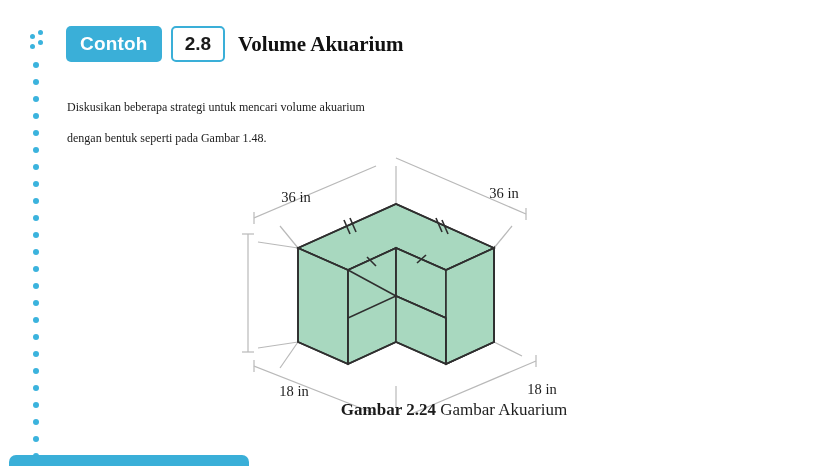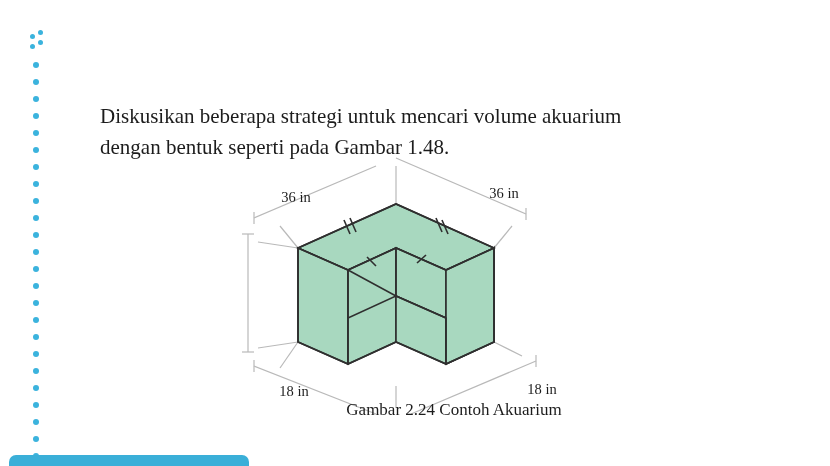--- a/index.html
+++ b/index.html
@@ -83,26 +83,25 @@
     font-size: 21px;
     color: #111111;
   }
 
   
   #intro-paragraph {
     position: absolute;
     left: 1px;
     top: 80px;
     width: 708px;
-    font-size: 21px;
+    font-size: 12px;
     line-height: 31px;
     color: #1c1c1c;
     text-align: justify;
     text-justify: inter-word;
-    margin-left: 33px;
   }
   #intro-paragraph .line2 {
     display: block;
     text-align: left;
   }
 
   
   #figure-area {
     position: absolute;
     left: 170px;
@@ -123,21 +122,21 @@
   #figure-caption {
     position: absolute;
     left: 170px;
     top: 400px;
     width: 400px;
     text-align: center;
     font-size: 17px;
     color: #1c1c1c;
   }
   #figure-caption .cap-bold {
-    font-weight: normal;
+    font-weight: bold;
     margin-left: 36px;
   }
 
   
   #bottom-tab {
     position: absolute;
     left: 9px;
     top: 455px;
     width: 240px;
     height: 30px;
@@ -174,20 +173,25 @@
     <div class="dot" style="left: 3px; top: 368px; background: rgb(59, 179, 221);"></div>
     <div class="dot" style="left: 3px; top: 385px; background: rgb(59, 179, 221);"></div>
     <div class="dot" style="left: 3px; top: 402px; background: rgb(59, 179, 221);"></div>
     <div class="dot" style="left: 3px; top: 419px; background: rgb(59, 179, 221);"></div>
     <div class="dot" style="left: 3px; top: 436px; background: rgb(59, 179, 221);"></div>
     <div class="dot" style="left: 3px; top: 453px; background: rgb(59, 179, 221);"></div>
   </div>
 
 <div id="content">
 
+  <div id="example-header">
+    <span id="contoh-badge">Contoh</span>
+    <span id="number-badge">2.8</span>
+    <span id="example-title">Volume Akuarium</span>
+  </div>
 
   <p id="intro-paragraph">
     <span>Diskusikan beberapa strategi untuk mencari volume akuarium</span>
     <span class="line2">dengan bentuk seperti pada Gambar 1.48.</span>
   </p>
 
   <div id="figure-area">
     <svg id="figure-svg" width="400" height="260" viewBox="0 0 400 260">
 
       <g stroke="#b9b9b9" stroke-width="1.2" fill="none">
@@ -253,18 +257,18 @@
 
       <text class="dim-label" x="60" y="46" text-anchor="middle">36 in</text>
       <text class="dim-label" x="268" y="42" text-anchor="middle">36 in</text>
       <text class="dim-label" x="-22" y="134" text-anchor="middle">24 in</text>
       <text class="dim-label" x="58" y="240" text-anchor="middle">18 in</text>
       <text class="dim-label" x="306" y="238" text-anchor="middle">18 in</text>
     </svg>
   </div>
 
   <div id="figure-caption">
-    <span class="cap-bold">Gambar 2.24</span><span> Contoh Akuarium</span>
+    <span class="cap-bold">Gambar 2.24</span><span> Gambar Akuarium</span>
   </div>
 
 </div>
 
 <div id="bottom-tab"></div>
 
 </body></html>

